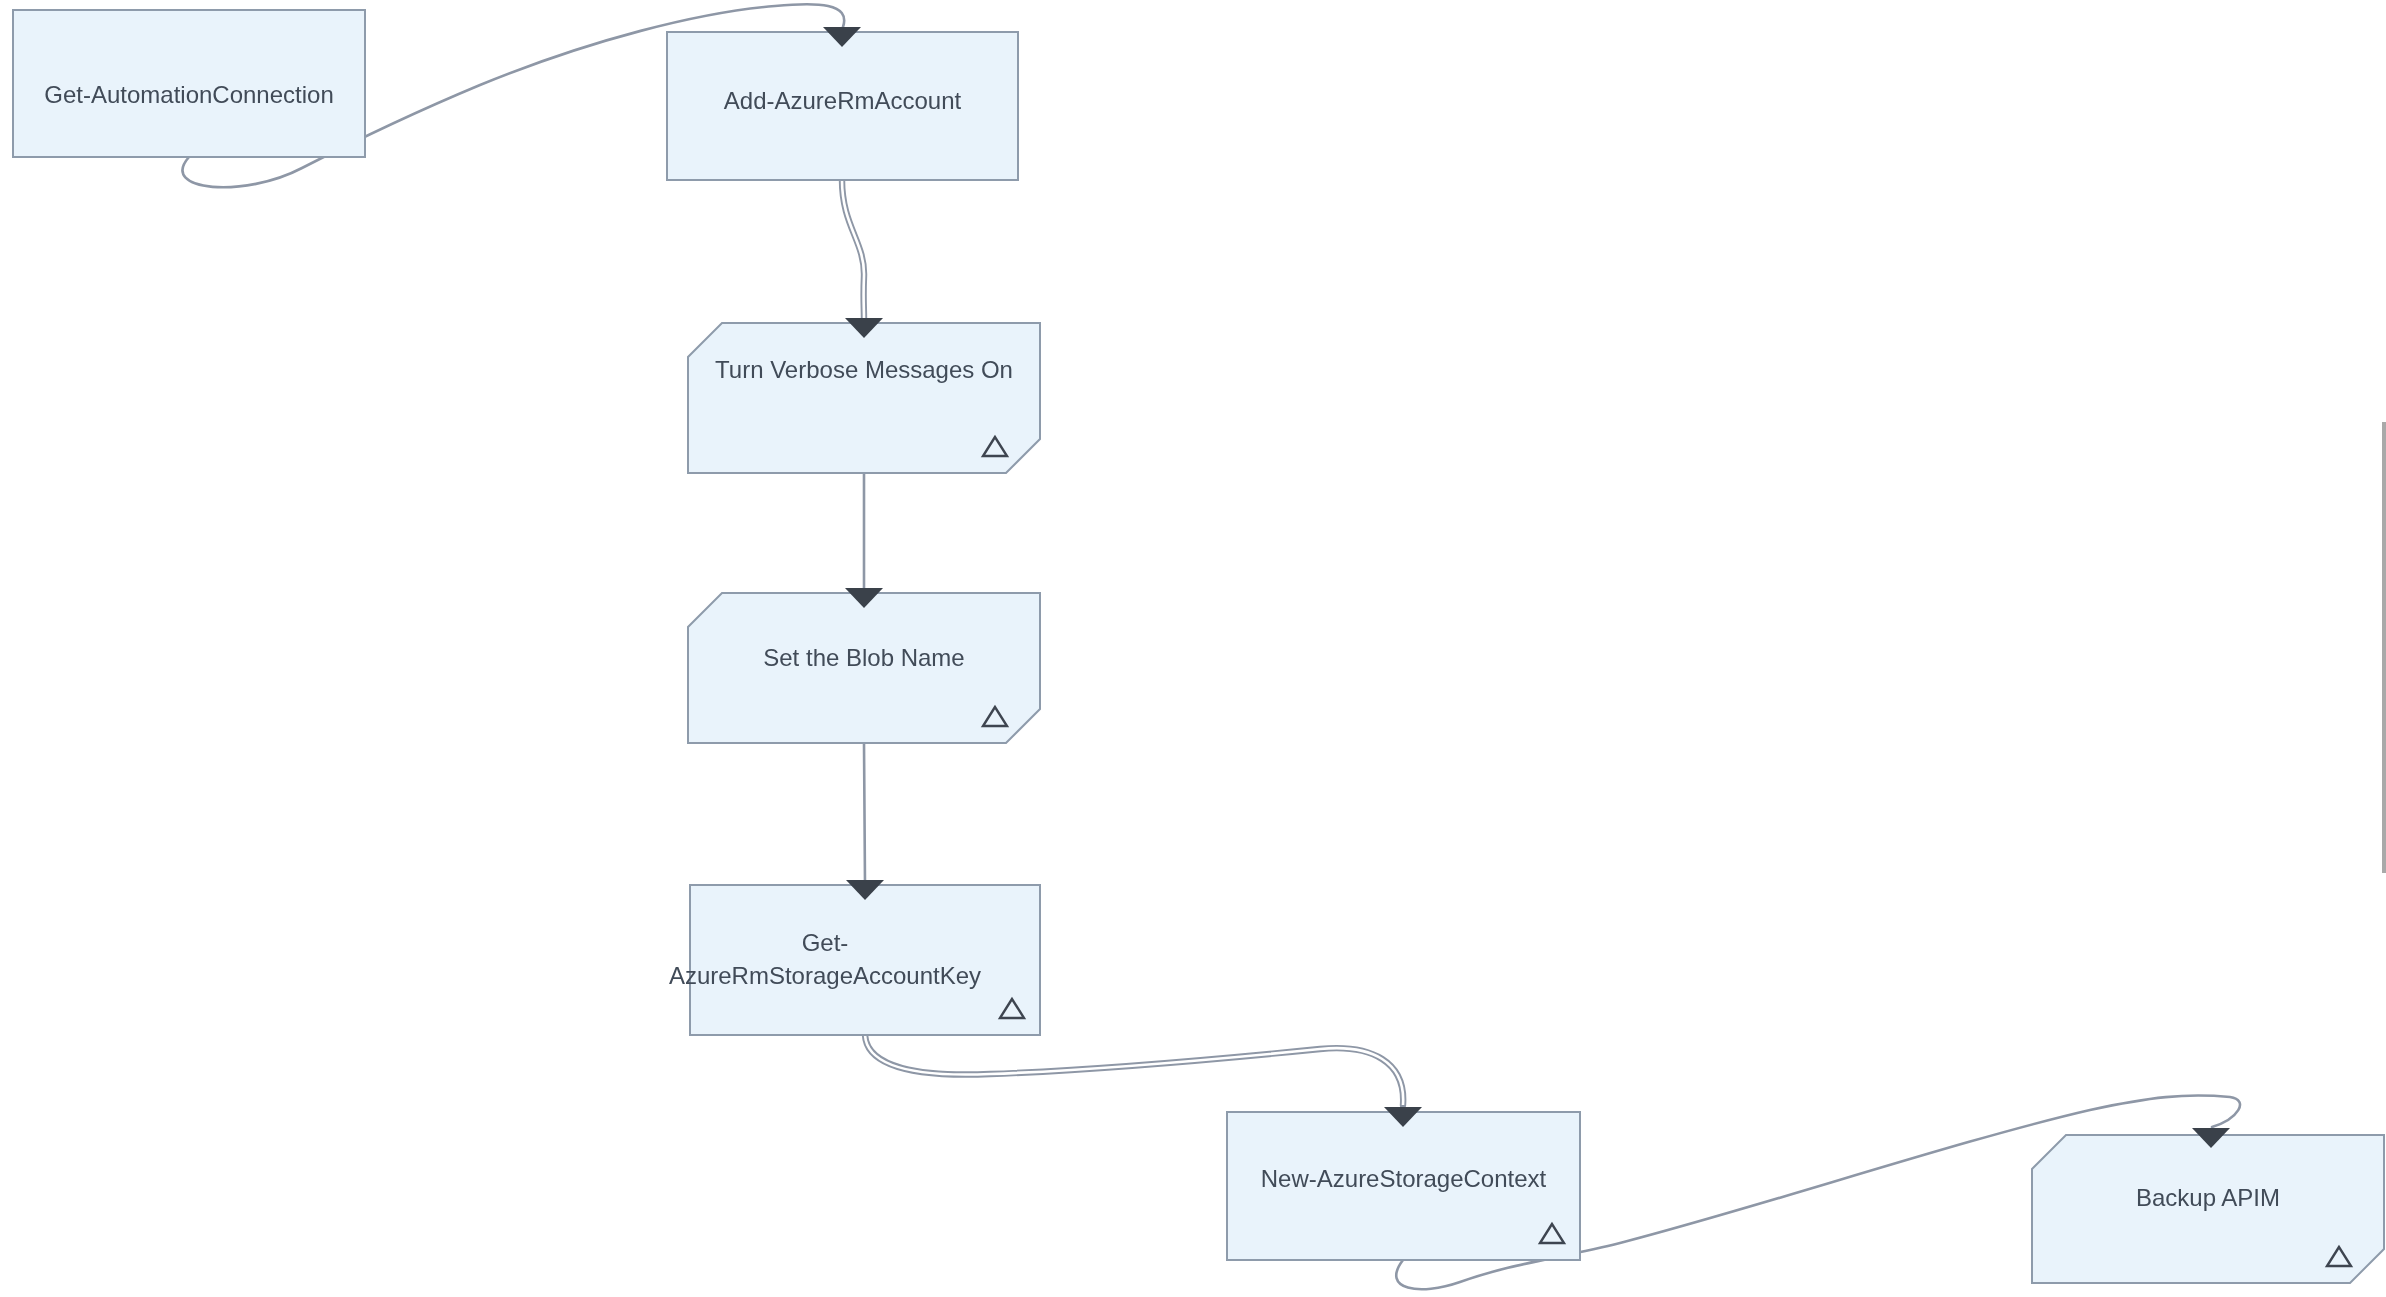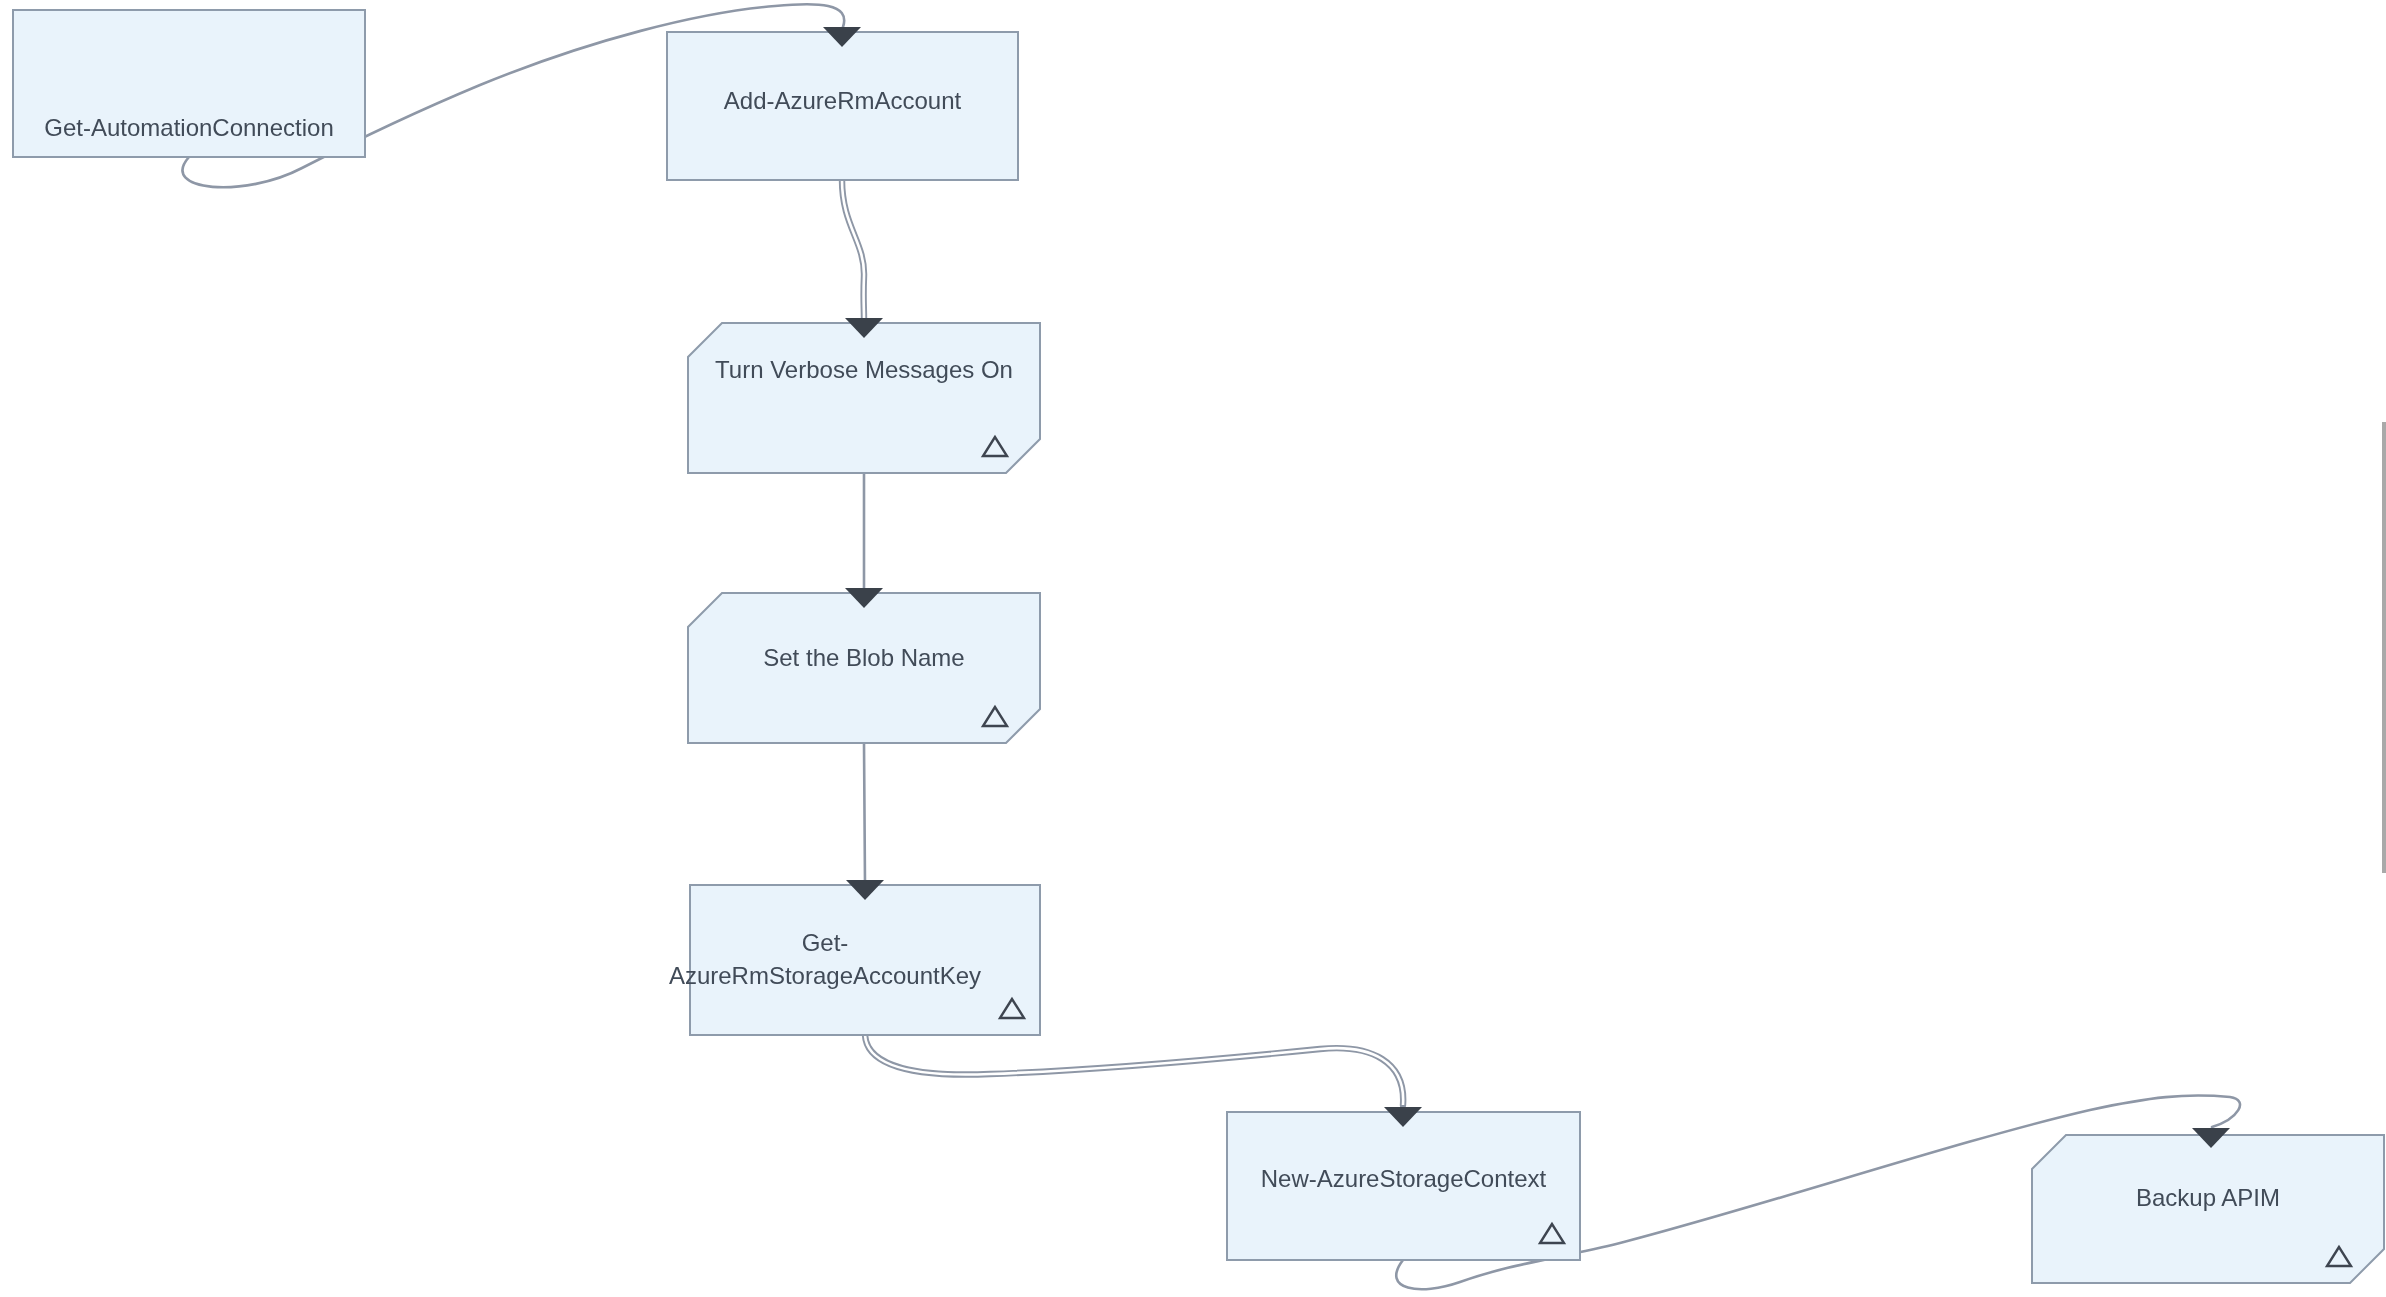--- a/index.html
+++ b/index.html
@@ -57,21 +57,21 @@
         <polygon points="823,27 861,27 842,47" fill="#3a414a"></polygon>
         <polygon points="845,318 883,318 864,338" fill="#3a414a"></polygon>
         <polygon points="845,588 883,588 864,608" fill="#3a414a"></polygon>
         <polygon points="846,880 884,880 865,900" fill="#3a414a"></polygon>
         <polygon points="1384,1107 1422,1107 1403,1127" fill="#3a414a"></polygon>
         <polygon points="2192,1128 2230,1128 2211,1148" fill="#3a414a"></polygon>
         <rect x="2382" y="422" width="4" height="451" fill="#a9a9a9"></rect>
       </g>
   </svg>
   <div id="labels-layer">
-      <div class="node-label" style="left: 19px; top: 10px; width: 340px; height: 185px; padding-bottom: 16px; box-sizing: border-box; margin-top: 33px;">Get-AutomationConnection</div>
+      <div class="node-label" style="left: 19px; top: 10px; width: 340px; height: 185px; padding-bottom: 16px; box-sizing: border-box;">Get-AutomationConnection</div>
       <div class="node-label" style="left: 673px; top: 32px; width: 339px; height: 148px; padding-bottom: 12px; box-sizing: border-box;">Add-AzureRmAccount</div>
       <div class="node-label" style="left: 694px; top: 323px; width: 340px; height: 109px; padding-bottom: 16px; box-sizing: border-box;">Turn Verbose Messages On</div>
       <div class="node-label" style="left: 694px; top: 593px; width: 340px; height: 150px; padding-bottom: 22px; box-sizing: border-box;">Set the Blob Name</div>
       <div class="node-label" style="left: 656px; top: 885px; width: 338px; height: 150px; padding-bottom: 2px; box-sizing: border-box;">Get-AzureRmStorageAccountKey</div>
       <div class="node-label" style="left: 1233px; top: 1112px; width: 341px; height: 148px; padding-bottom: 16px; box-sizing: border-box;">New-AzureStorageContext</div>
       <div class="node-label" style="left: 2038px; top: 1135px; width: 340px; height: 148px; padding-bottom: 24px; box-sizing: border-box;">Backup APIM</div>
     </div>
 </div>
 
 </body></html>

